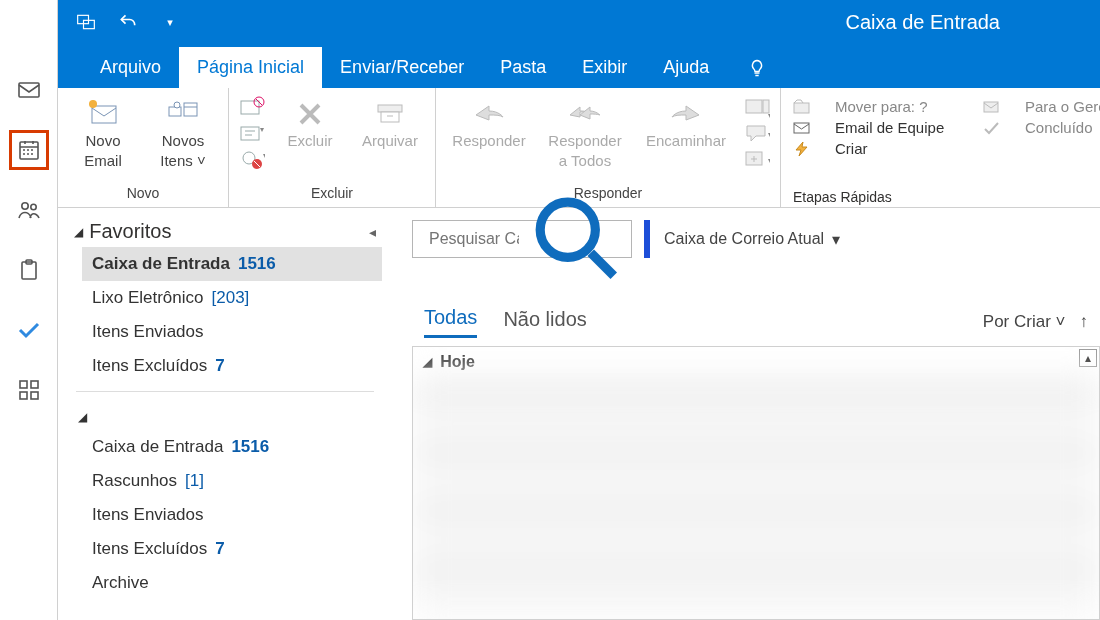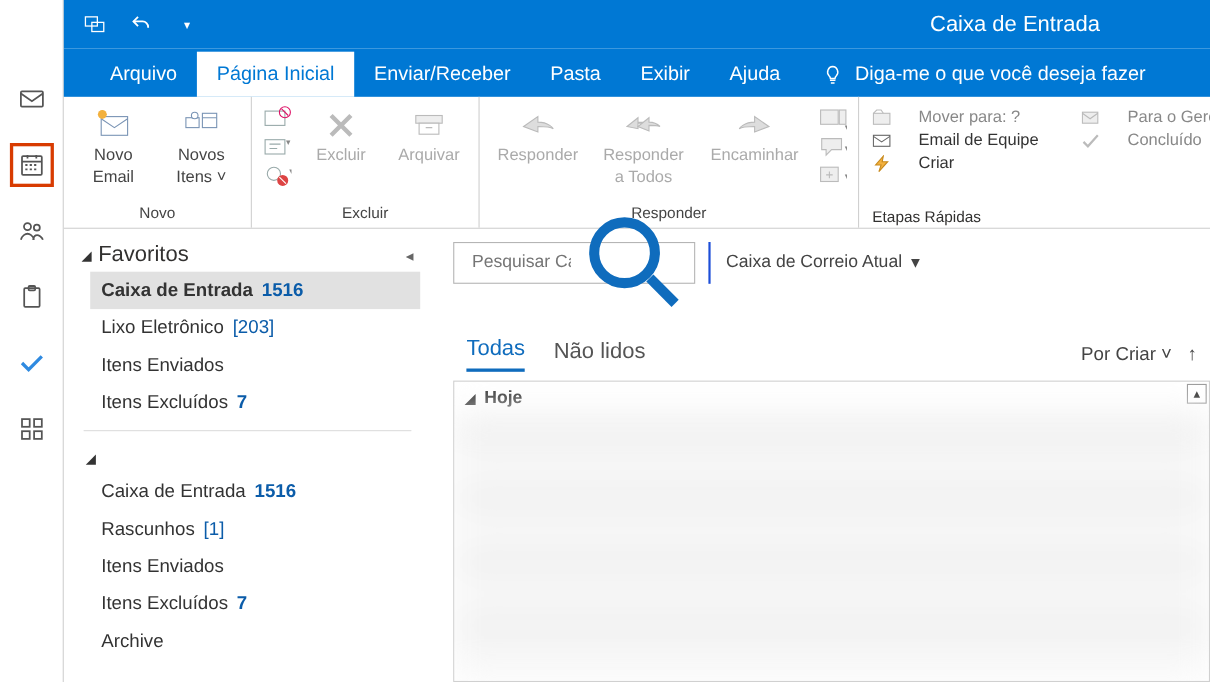--- a/index.html
+++ b/index.html
@@ -146,21 +146,21 @@
   .searchbox {
     display:flex; align-items:center;
     border:1px solid #b5b5b5;
     height:38px; padding:0 8px 0 14px; gap:10px;
     width: 220px;
     color:#888;
   }
   .searchbox input { border:none; outline:none; width:100%; font-size:16px; color:#333;}
   .scope {
     display:flex; align-items:center; gap:8px;
-    border-left:2px solid #1d4ed8;
+    border-left:6px solid #1d4ed8;
     height:38px; padding:0 14px; font-size:16px; color:#444;
   }
   .filterrow { display:flex; align-items:center; gap:26px; padding:8px 12px 0 12px; font-size:20px;margin-top:32px;}
   .ftab { color:#555; padding-bottom:6px; cursor:pointer;}
   .ftab.active { color:var(--o-blue); border-bottom:3px solid var(--o-blue);}
   .sortctl { margin-left:auto; display:flex; align-items:center; gap:14px; font-size:17px; color:#444;}
   .msgarea { border:1px solid var(--o-border); margin-top:8px; margin-right:0; flex:1; position:relative; overflow:hidden;}
   .dayhdr { position:absolute; top:6px; left:10px; display:flex; align-items:center; gap:8px; font-size:16px; font-weight:700; color:#333;}
   .blur { position:absolute; top:26px; left:0; right:0; bottom:0; filter: blur(16px); background:
           repeating-linear-gradient(#f7f7f7 0 58px, #fff 58px 60px);
@@ -241,21 +241,20 @@
       <div class="tab active">Página Inicial</div>
       <div class="tab">Enviar/Receber</div>
       <div class="tab">Pasta</div>
       <div class="tab">Exibir</div>
       <div class="tab">Ajuda</div>
       <div class="tellme">
         <svg viewBox="0 0 24 24" fill="none" stroke="#fff" stroke-width="1.6">
             <path d="M9 18h6M10 21h4"></path>
             <path d="M12 3a6 6 0 00-4 10c1 1 1.5 2 1.5 3h5c0-1 .5-2 1.5-3A6 6 0 0012 3z"></path>
           </svg>
-        <span>Diga-me o que você deseja fazer</span>
       </div>
     </div>
 
     <div class="ribbon">
       <div class="rgroup">
         <div class="gitems">
           <div class="rbtn" style="color:#444">
             <div class="ico">
                 <svg viewBox="0 0 34 30">
                   <rect x="6" y="9" width="24" height="17" fill="#fff" stroke="#7a94b5"></rect>

